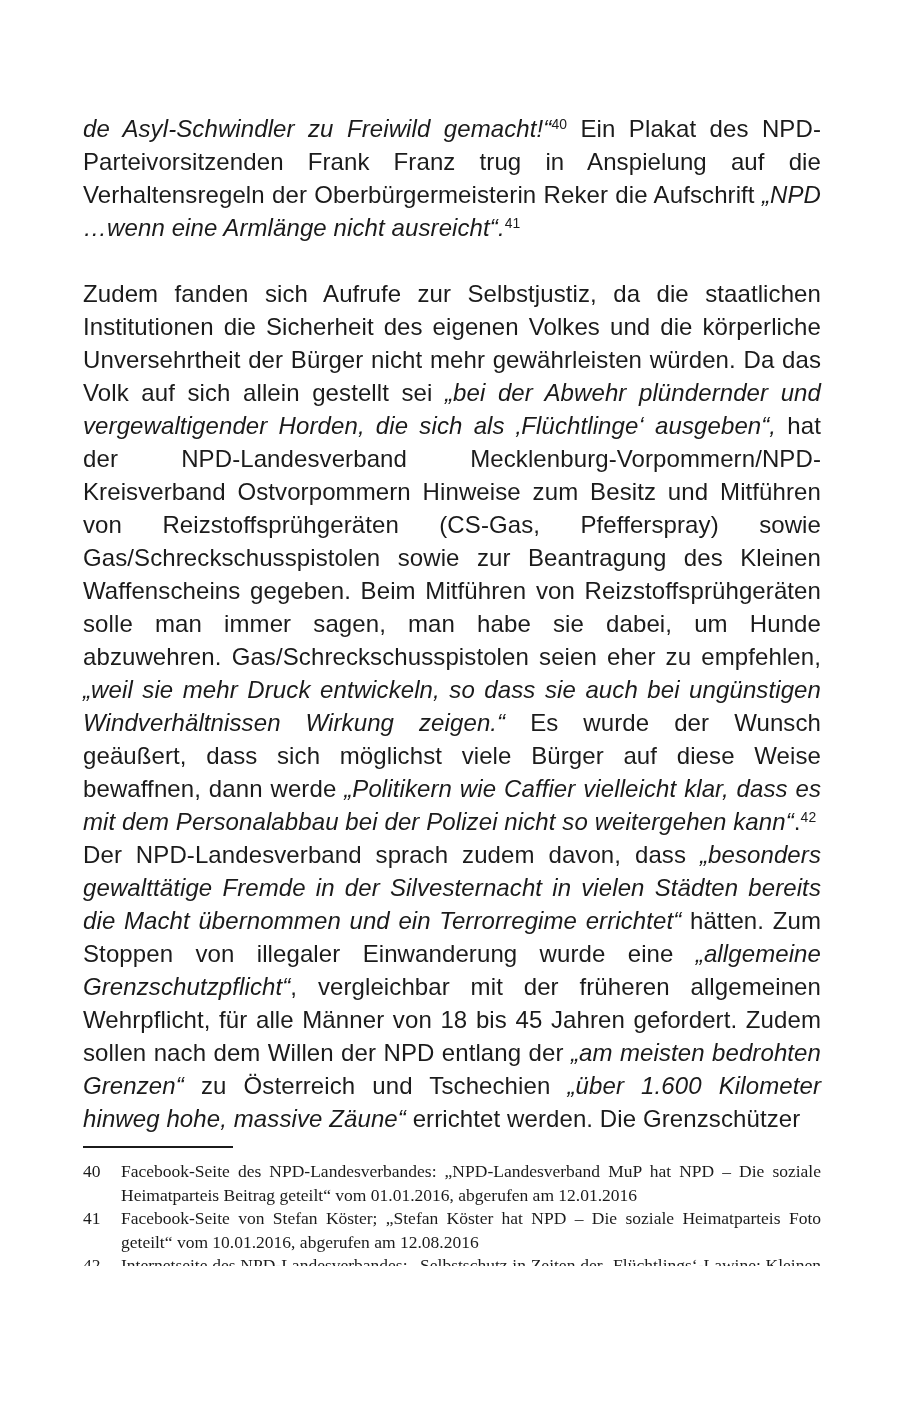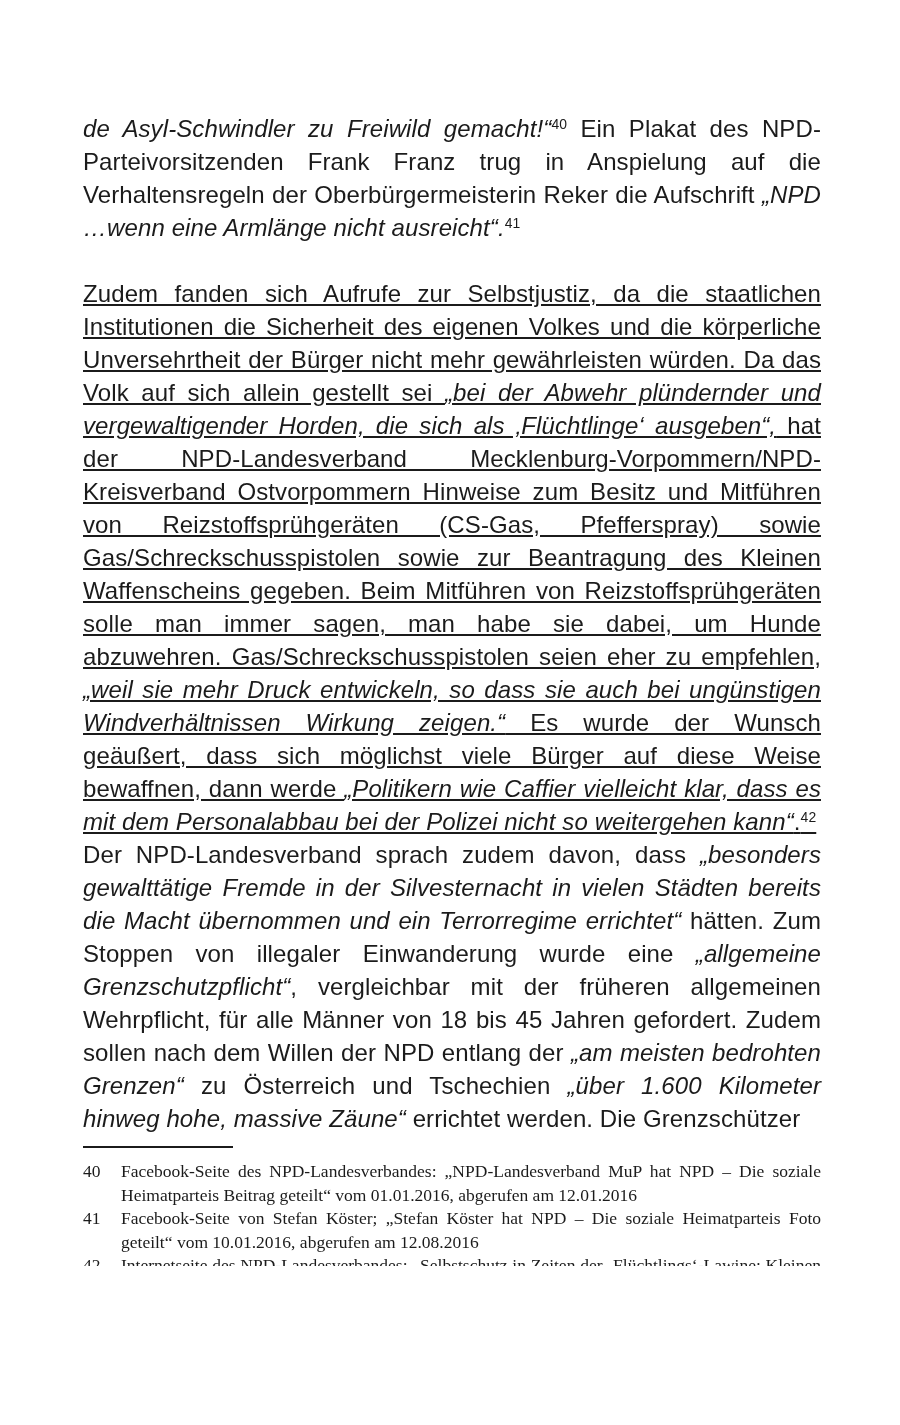--- a/index.html
+++ b/index.html
@@ -18,21 +18,21 @@
   }
   .text-block {
     position: absolute;
     left: 83px; top: 112px; width: 738px;
     font-size: 24px;
     line-height: 33px;
     text-align: justify;
     letter-spacing: 0.1px;
   }
   .text-block p { margin: 0; }
-  .text-block p.gap { margin-top: 33px; text-decoration: underline; }
+  .text-block p.gap { margin-top: 33px; }
   .it { font-style: italic; }
   sup.fnref {
     font-size: 0.58em;
     line-height: 0;
     position: relative;
     top: -0.55em;
     vertical-align: baseline;
   }
   .footnotes {
     position: absolute;

